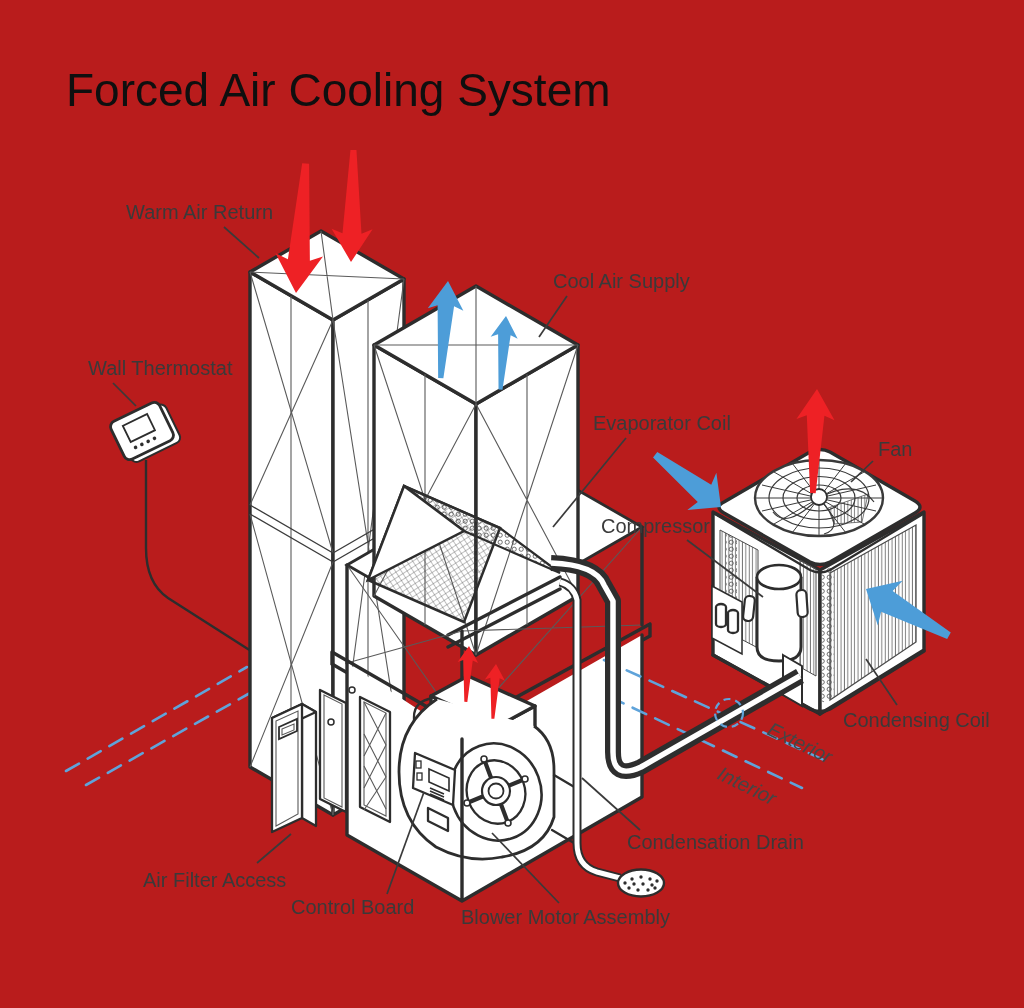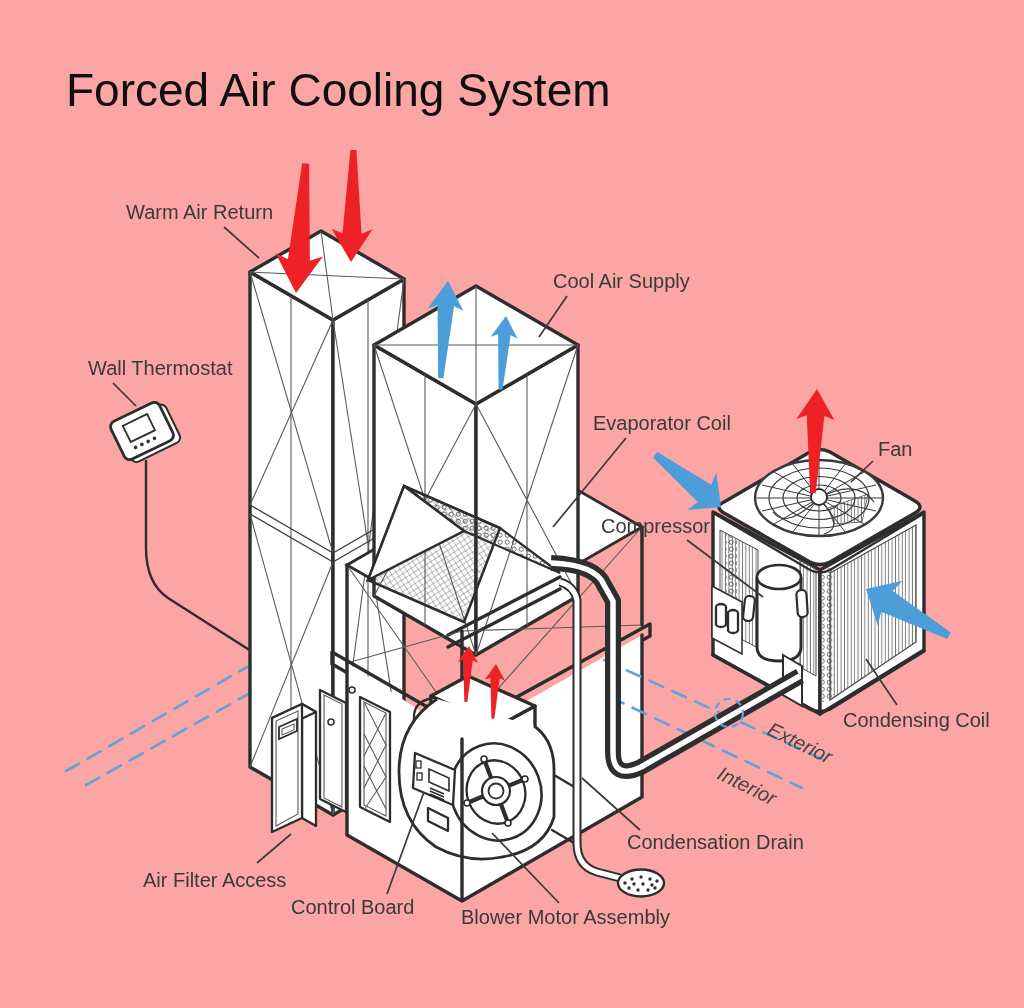--- a/index.html
+++ b/index.html
@@ -1,16 +1,16 @@
 <!DOCTYPE html>
 <html><head>
 <meta charset="utf-8">
 <style>
   html,body{margin:0;padding:0;background:#ffffff;}
-  .page{width:1024px;height:1008px;position:relative;background:#fca5a5;overflow:hidden;
+  .page{width:1024px;height:1008px;position:relative;background:#b91c1c;overflow:hidden;
         font-family:"Liberation Sans", sans-serif;}
   svg{display:block;}
   text{font-family:"Liberation Sans", sans-serif;fill:#3a3a3a;font-size:20px;}
   .title-text{font-size:46px;fill:#0f0f0f;letter-spacing:0px;}
   .rot-label{font-style:italic;fill:#454545;}
   .lead{stroke:#3a3a3a;stroke-width:1.7;fill:none;}
   .thick{stroke:#2d2d2d;stroke-width:3.4;fill:#ffffff;stroke-linejoin:round;}
   .thickl{stroke:#2d2d2d;stroke-width:3.4;fill:none;stroke-linejoin:round;stroke-linecap:round;}
   .med{stroke:#2d2d2d;stroke-width:2.3;fill:#ffffff;stroke-linejoin:round;}
   .medl{stroke:#2d2d2d;stroke-width:2.3;fill:none;stroke-linecap:round;}

